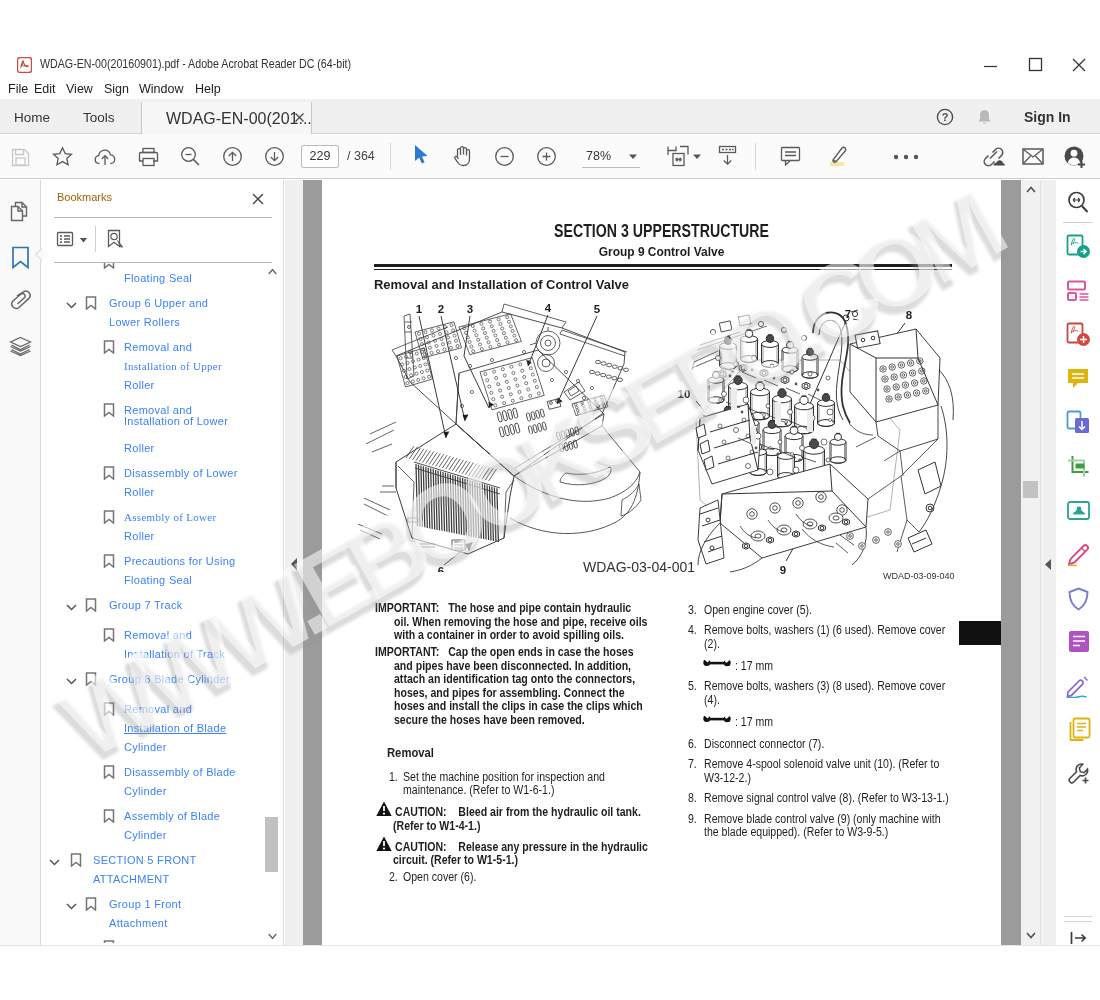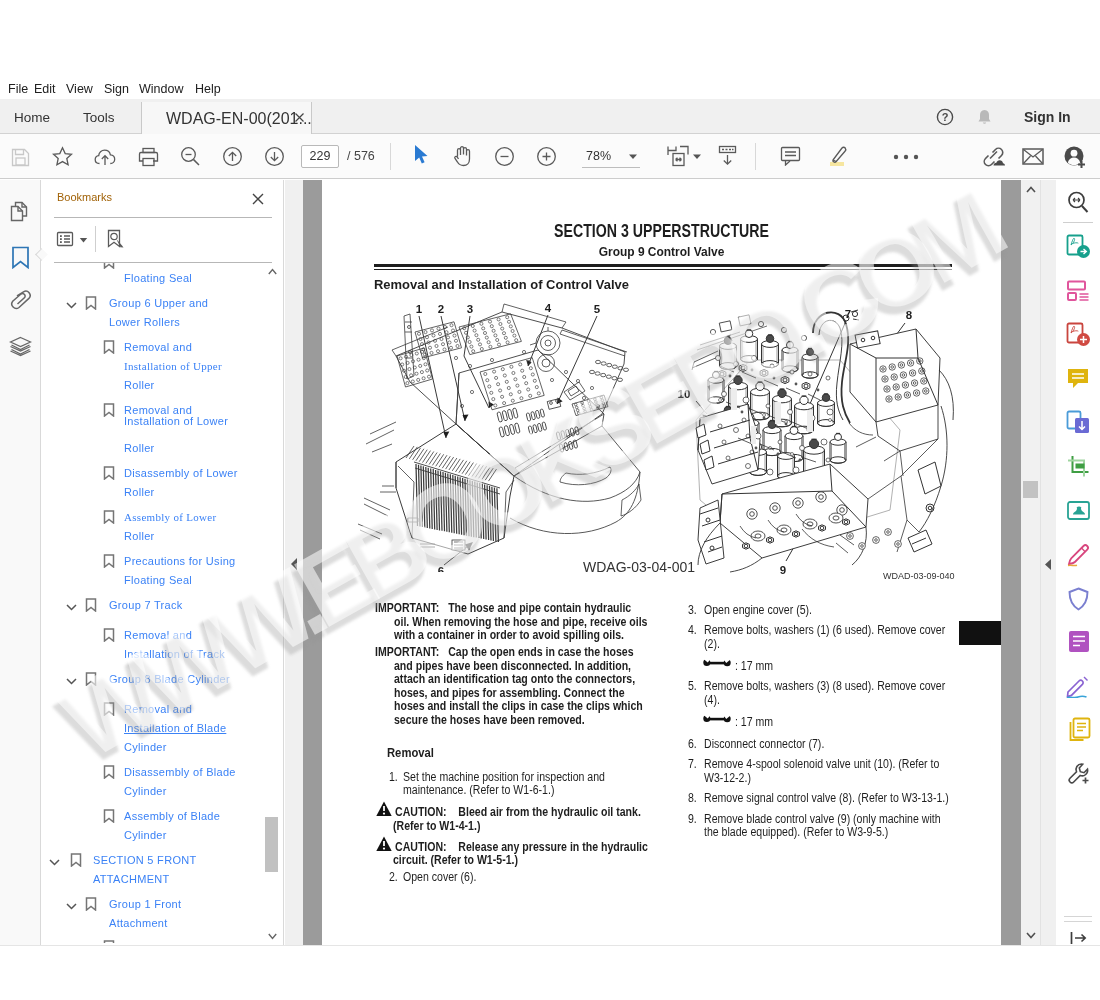--- a/index.html
+++ b/index.html
@@ -5,20 +5,33 @@
   * { margin:0; padding:0; box-sizing:border-box; }
   html,body { width:1100px; height:1000px; background:#fff; font-family:"Liberation Sans", sans-serif; }
   #stage { position:relative; width:1100px; height:1000px; overflow:hidden; background:#fff; }
   .abs { position:absolute; }
   svg { display:block; }
 </style>
 </head>
 <body>
 <div id="stage">
 
+  <div class="abs" style="left:0;top:50px;width:1100px;height:29px;background:#fff;">
+    <svg class="abs" style="left:17px;top:7px;" width="15" height="16" viewBox="0 0 15 16">
+      <rect x="0.5" y="0.5" width="14" height="15" rx="2.5" fill="#fff" stroke="#c94f43" stroke-width="1.4"></rect>
+      <path d="M3.2 11.5 C3.6 8.2 5.0 4.4 5.6 3.6 C6.3 2.8 7.1 3.3 6.9 4.5 C6.7 6.2 5.5 9.5 3.2 11.5 Z M5 9 C7 8 10 7.6 11.5 8.6 C12.6 9.4 11.7 10.3 10.2 9.9 C8.8 9.6 6.6 9.3 5 9 Z" fill="#c94f43"></path>
+      <path d="M6.2 4 C6.6 6.5 8.2 9.2 10.6 10" stroke="#c94f43" stroke-width="1.1" fill="none"></path>
+    </svg>
+    <div class="abs" style="left:40px;top:6px;font-size:13px;color:#323232;transform:scaleX(0.82);transform-origin:0 0;">WDAG-EN-00(20160901).pdf - Adobe Acrobat Reader DC (64-bit)</div>
+    <svg class="abs" style="left:982px;top:6px;" width="110" height="18" viewBox="0 0 110 18">
+      <line x1="2" y1="10.5" x2="15" y2="10.5" stroke="#333" stroke-width="1.2"></line>
+      <rect x="47.5" y="2.5" width="12" height="12" fill="none" stroke="#333" stroke-width="1.3"></rect>
+      <path d="M91 3 L103 15 M103 3 L91 15" stroke="#333" stroke-width="1.3"></path>
+    </svg>
+  </div>
 
   <div class="abs" style="left:0;top:79px;width:1100px;height:20px;background:#fff;font-size:12.5px;color:#202020;">
     <span class="abs" style="left:8px;top:3px;">File</span>
     <span class="abs" style="left:34px;top:3px;">Edit</span>
     <span class="abs" style="left:66px;top:3px;">View</span>
     <span class="abs" style="left:104px;top:3px;">Sign</span>
     <span class="abs" style="left:139px;top:3px;">Window</span>
     <span class="abs" style="left:195px;top:3px;">Help</span>
   </div>
 
@@ -79,21 +92,21 @@
         <circle cx="10.5" cy="10.5" r="8.8" fill="none" stroke="#5a5a5a" stroke-width="1.3"></circle>
         <path d="M10.5 15 V6.5 M6.8 10 L10.5 6.3 L14.2 10" fill="none" stroke="#5a5a5a" stroke-width="1.3"></path>
       </svg>
 
     <svg class="abs" style="left:264px;top:12px;" width="21" height="21" viewBox="0 0 21 21">
         <circle cx="10.5" cy="10.5" r="8.8" fill="none" stroke="#5a5a5a" stroke-width="1.3"></circle>
         <path d="M10.5 6 V14.5 M6.8 11 L10.5 14.7 L14.2 11" fill="none" stroke="#5a5a5a" stroke-width="1.3"></path>
       </svg>
 
     <div class="abs" style="left:301px;top:11px;width:38px;height:23px;border:1px solid #b9b9b9;border-radius:2px;background:#fff;font-size:12.5px;color:#333;text-align:center;line-height:21px;">229</div>
-    <div class="abs" style="left:347px;top:15px;font-size:12.5px;color:#444;">/ 576</div>
+    <div class="abs" style="left:347px;top:15px;font-size:12.5px;color:#444;">/ 364</div>
     <div class="abs" style="left:390px;top:9px;width:1px;height:27px;background:#d8d8d8;"></div>
 
     <svg class="abs" style="left:413px;top:10px;" width="17" height="22" viewBox="0 0 17 22">
         <path d="M2 1 L2 17 L6.2 13.4 L8.8 19.5 L11.6 18.3 L9 12.4 L14.5 11.9 Z" fill="#2a7ad2"></path>
       </svg>
 
     <svg class="abs" style="left:452px;top:11px;" width="21" height="22" viewBox="0 0 21 22">
         <g fill="none" stroke="#5a5a5a" stroke-width="1.3">
           <path d="M5.5 11.5 V5.2 a1.5 1.5 0 0 1 3 0 V10 M8.5 9.5 V3.2 a1.5 1.5 0 0 1 3 0 V9.5 M11.5 9.5 V4.2 a1.5 1.5 0 0 1 3 0 V10.5 M14.5 10.5 V6.2 a1.5 1.5 0 0 1 3 0 V14 c0 4-2.5 6.5-6 6.5 c-3 0-4.6-1-6-3.5 L3 13.5 c-1-1.8 1.2-3 2.3-1.4 L6.5 14"></path>
         </g>

